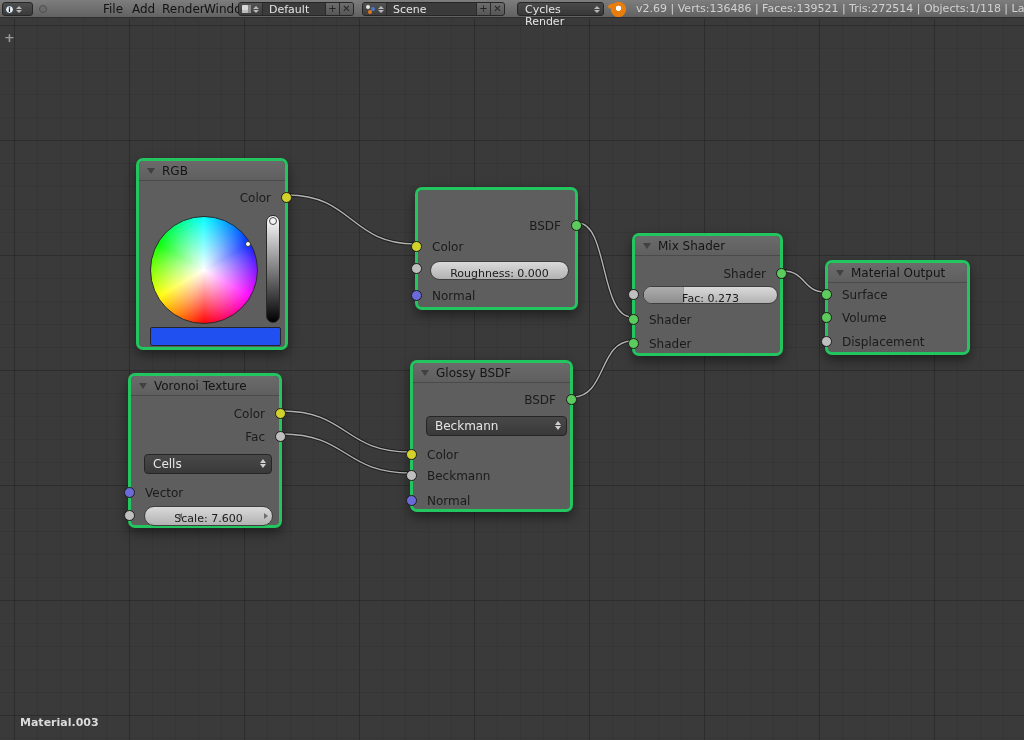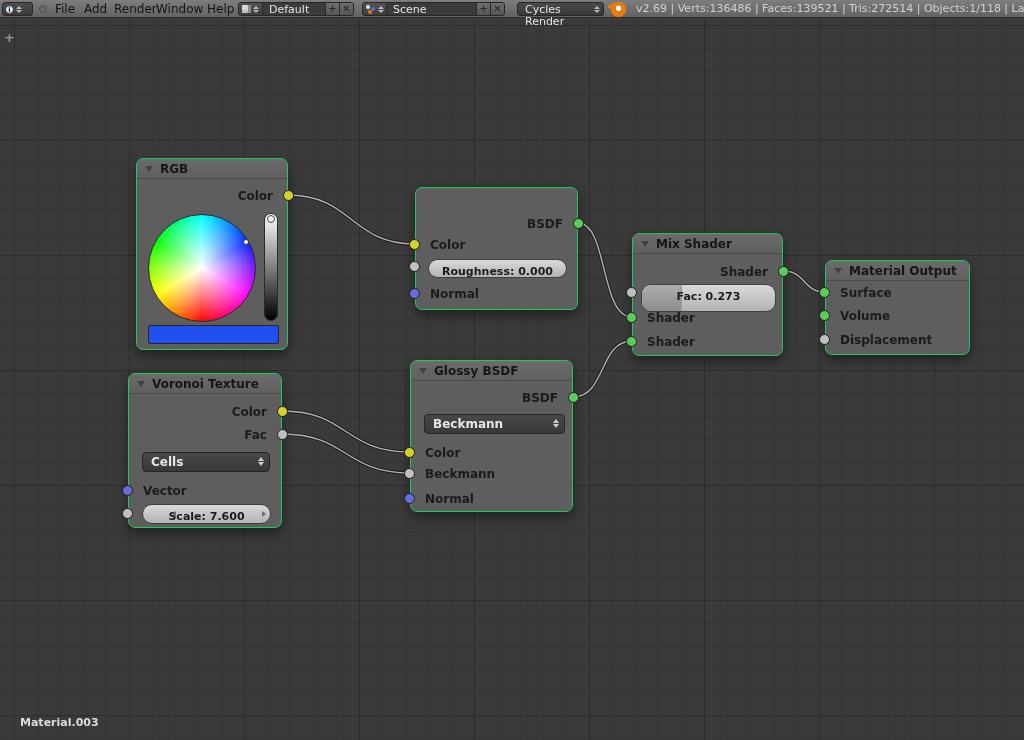--- a/index.html
+++ b/index.html
@@ -12,21 +12,21 @@
   .etype-btn { position:absolute; left:2px; top:2px; width:31px; height:14px; background:linear-gradient(#4e4e4e,#3a3a3a);
     border:1px solid #272727; border-radius:3px; display:flex; align-items:center; padding:0 2px; gap:2px; }
   .info-circle { width:9px; height:9px; border-radius:50%; background:#e8eef3; border:1px solid #20303c;
     color:#123; font-size:7px; line-height:8px; text-align:center; font-weight:bold; }
   .updown { display:flex; flex-direction:column; gap:1px; }
   .updown i { display:block; width:0; height:0; border-left:3px solid transparent; border-right:3px solid transparent; }
   .updown i.up { border-bottom:3px solid #b9b9b9; }
   .updown i.dn { border-top:3px solid #b9b9b9; }
   .collapse-dot { position:absolute; left:39px; top:5px; width:8px; height:8px; border-radius:50%;
     border:1px solid #4e4e4e; background:#6b6b6b; }
-  .menu-item { position:absolute; top:0; height:18px; line-height:18px; font-size:12px; color:#131313; cursor:default; }
+  .menu-item { position:absolute; top:0; height:18px; line-height:18px; font-size:12px; color:#131313; cursor:default;margin-left:48px; }
   .compound { position:absolute; top:2px; height:14px; display:flex; border-radius:3px; overflow:hidden;
     border:1px solid #262626; background:#3b3b3b; }
   .compound .iconbtn { width:24px; background:linear-gradient(#525252,#3d3d3d); border-right:1px solid #2b2b2b;
     display:flex; align-items:center; justify-content:center; gap:2px; }
   .layout-glyph { width:9px; height:8px; background:#d8d8d8; border-radius:1px;
     box-shadow:inset -3px 0 0 #8a8a8a, inset 0 -3px 0 #bdbdbd; }
   .scene-glyph { position:relative; width:10px; height:9px; }
   .scene-glyph b { position:absolute; border-radius:50%; width:4px; height:4px; }
   .scene-glyph b:nth-child(1){ left:0; top:0; background:#e8e8e8; }
   .scene-glyph b:nth-child(2){ left:5px; top:2px; background:#4a78c8; }
@@ -54,22 +54,22 @@
     background-size:115px 115px,115px 115px,23px 23px,23px 23px;
     background-position:14px 6px,14px 6px,14px 6px,14px 6px; }
   .corner-plus { position:absolute; left:4px; top:30px; color:#9a9a9a; font-size:13px; font-weight:bold; z-index:5; }
   .tree-name { position:absolute; left:20px; top:716px; color:#dcdcdc; font-size:11px; z-index:5;font-weight:bold; }
 
   svg.wires { position:absolute; top:0; left:0; width:1024px; height:740px; z-index:1; pointer-events:none; }
   .wire-under { fill:none; stroke:#1f1f1f; stroke-width:3.4px; }
   .wire-core  { fill:none; stroke:#b2b2b2; stroke-width:1.4px; }
 
   
-  .node { position:absolute; background:#5e5e5e; border:1px solid #22c55e; border-radius:7px;
-    box-shadow:0 5px 12px rgba(0,0,0,0.45); z-index:2;font-weight:bold; }
+  .node { position:absolute; background:#5e5e5e; border:3px solid #22c55e; border-radius:7px;
+    box-shadow:0 5px 12px rgba(0,0,0,0.45); z-index:2; }
   .nhead { position:absolute; top:0; left:0; right:0; height:20px; border-radius:6px 6px 0 0;
     background:linear-gradient(#6b6b6b,#5f5f5f); border-bottom:1px solid #4b4b4b;
     display:flex; align-items:center; gap:7px; padding:0 8px; }
   .tri { width:0; height:0; border-left:4.5px solid transparent; border-right:4.5px solid transparent;
     border-top:6px solid #414141; }
   .ntitle { font-size:12px; color:#151515; }
   .row { position:absolute; height:16px; line-height:16px; font-size:12px; color:#1b1b1b; }
   .row.out { right:14px; }
   .row.in { left:14px; }
   .socket { position:absolute; width:11px; height:11px; border-radius:50%; border:1px solid #1c1c1c; z-index:4; }
@@ -222,21 +222,21 @@
   <span class="socket l s-purple" style="top:100px"></span>
 </div>
 
 <div class="node" style="left:632px; top:233px; width:151px; height:123px">
   <div class="nhead">
     <span class="tri"></span>
     <span class="ntitle">Mix Shader</span>
   </div>
   <div class="row out" style="top:30px">Shader</div>
   <span class="socket r s-green" style="top:32px"></span>
-  <div class="slider" style="left:8px; top:50px; width:135px; height:28px">
+  <div class="slider" style="left:8px; top:50px; width:135px; height:18px">
     <span class="fill" id="fac-fill" style="width: 30%;"></span>
     <span class="txt">Fac: 0.273</span>
   </div>
   <span class="socket l s-gray" style="top:53px"></span>
   <div class="row in" style="top:76px">Shader</div>
   <span class="socket l s-green" style="top:78px"></span>
   <div class="row in" style="top:100px">Shader</div>
   <span class="socket l s-green" style="top:102px"></span>
 </div>
 

